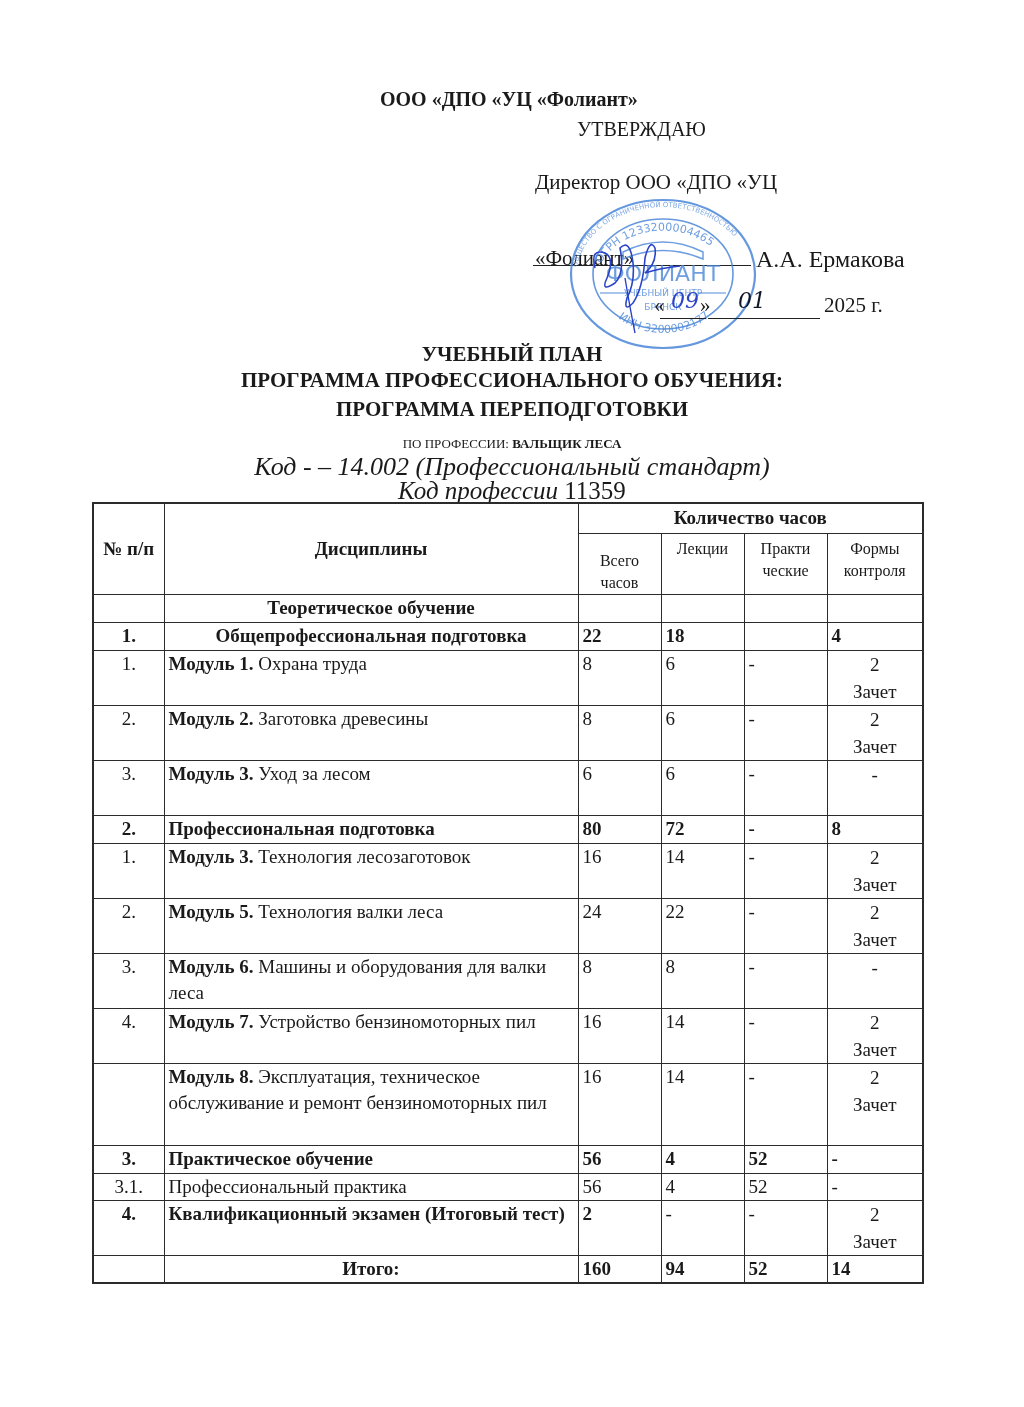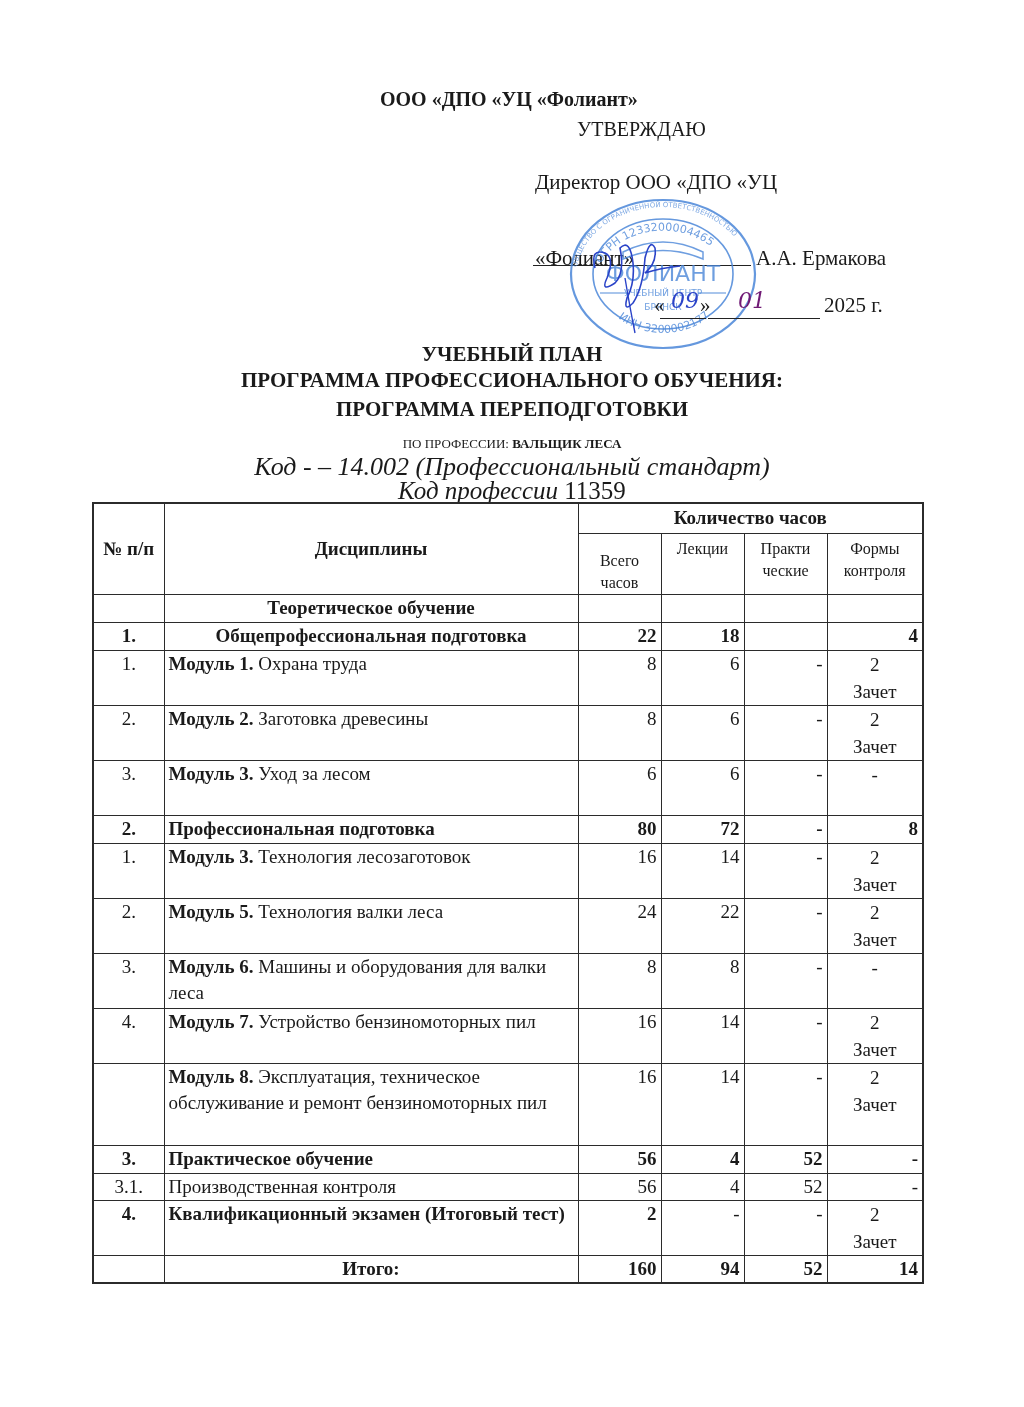--- a/index.html
+++ b/index.html
@@ -6,27 +6,27 @@
   body {
     width: 1024px; height: 1407px; position: relative; overflow: hidden;
     font-family: "Liberation Serif", "DejaVu Serif", serif; color: #1a1a1a;
   }
   .abs { position: absolute; }
   .org { left: 380px; top: 88px; font-size: 20px; font-weight: bold; }
   .approve { left: 537px; top: 118px; font-size: 20px; margin-left: 40px; }
   .director1 { left: 535px; top: 170px; font-size: 21px; }
   .director2 { left: 535px; top: 213px; font-size: 21px; margin-top: 33px; }
   .sign-line { left: 533px; top: 265px; width: 218px; border-bottom: 1px solid #222; }
-  .sign-name { left: 756px; top: 246px; font-size: 21px; text-align: center; }
+  .sign-name { left: 756px; top: 246px; font-size: 24px; text-align: center; }
   .date-open { left: 654px; top: 293px; font-size: 21px; }
   .date-day { left: 671px; top: 288px; font-size: 22px; color: #2a43c8; font-style: italic; font-family: "DejaVu Serif", serif; }
   .date-close { left: 700px; top: 293px; font-size: 21px; }
   .date-line1 { left: 660px; top: 318px; width: 46px; border-bottom: 1px solid #222; }
   .date-line2 { left: 708px; top: 318px; width: 112px; border-bottom: 1px solid #222; }
-  .date-month { left: 738px; top: 288px; font-size: 22px; color: #701a75; font-style: italic; font-family: "DejaVu Serif", serif; }
+  .date-month { left: 738px; top: 288px; font-size: 22px; color: #0f172a; font-style: italic; font-family: "DejaVu Serif", serif; }
   .date-year { left: 824px; top: 293px; font-size: 21px; }
 
   .stamp { left: 568px; top: 197px; width: 190px; height: 155px; }
   .signature { left: 585px; top: 228px; width: 100px; height: 110px; }
 
   .titles { left: 0; width: 1024px; text-align: center; }
   .t1 { top: 342px; font-size: 21px; font-weight: bold; }
   .t2 { top: 368px; font-size: 21px; font-weight: bold; }
   .t3 { top: 397px; font-size: 21px; font-weight: bold; }
   .t4 { top: 436px; font-size: 13px; }
@@ -38,21 +38,21 @@
   table.plan {
     position: absolute; left: 92px; top: 502px; width: 830px;
     border-collapse: collapse; table-layout: fixed;
     font-family: "Liberation Serif", serif; font-size: 19px; color: #1a1a1a;
   }
   table.plan td, table.plan th {
     border: 1px solid #2b2b2b; padding: 0 4px; vertical-align: top; line-height: 26px;
   }
   table.plan { border: 2px solid #2b2b2b; }
   .c-num { text-align: center; }
-  .c-val { text-align: right; }
+  .c-val { text-align: left; }
   .bold { font-weight: bold; }
   .hdr { font-weight: bold; text-align: center; vertical-align: middle !important; }
   .sub-hdr { font-weight: normal; text-align: center; font-size: 16px; line-height: 22px !important; }
   .center { text-align: center; }
   .ctrl { text-align: center; line-height: 27px !important; }
 </style>
 </head>
 <body>
 
 <div class="abs org">ООО «ДПО «УЦ «Фолиант»</div>
@@ -245,21 +245,21 @@
     <td class="c-num bold">3.</td>
     <td class="bold">Практическое обучение</td>
     <td class="c-val bold">56</td>
     <td class="c-val bold">4</td>
     <td class="c-val bold">52</td>
     <td class="c-val bold">-</td>
   </tr>
 
   <tr style="height:27px">
     <td class="c-num">3.1.</td>
-    <td>Производственная контроля</td>
+    <td>Профессиональный практика</td>
     <td class="c-val">56</td>
     <td class="c-val">4</td>
     <td class="c-val">52</td>
     <td class="c-val">-</td>
   </tr>
 
   <tr style="height:55px">
     <td class="c-num bold">4.</td>
     <td class="bold">Квалификационный экзамен (Итоговый тест)</td>
     <td class="c-val bold">2</td>

